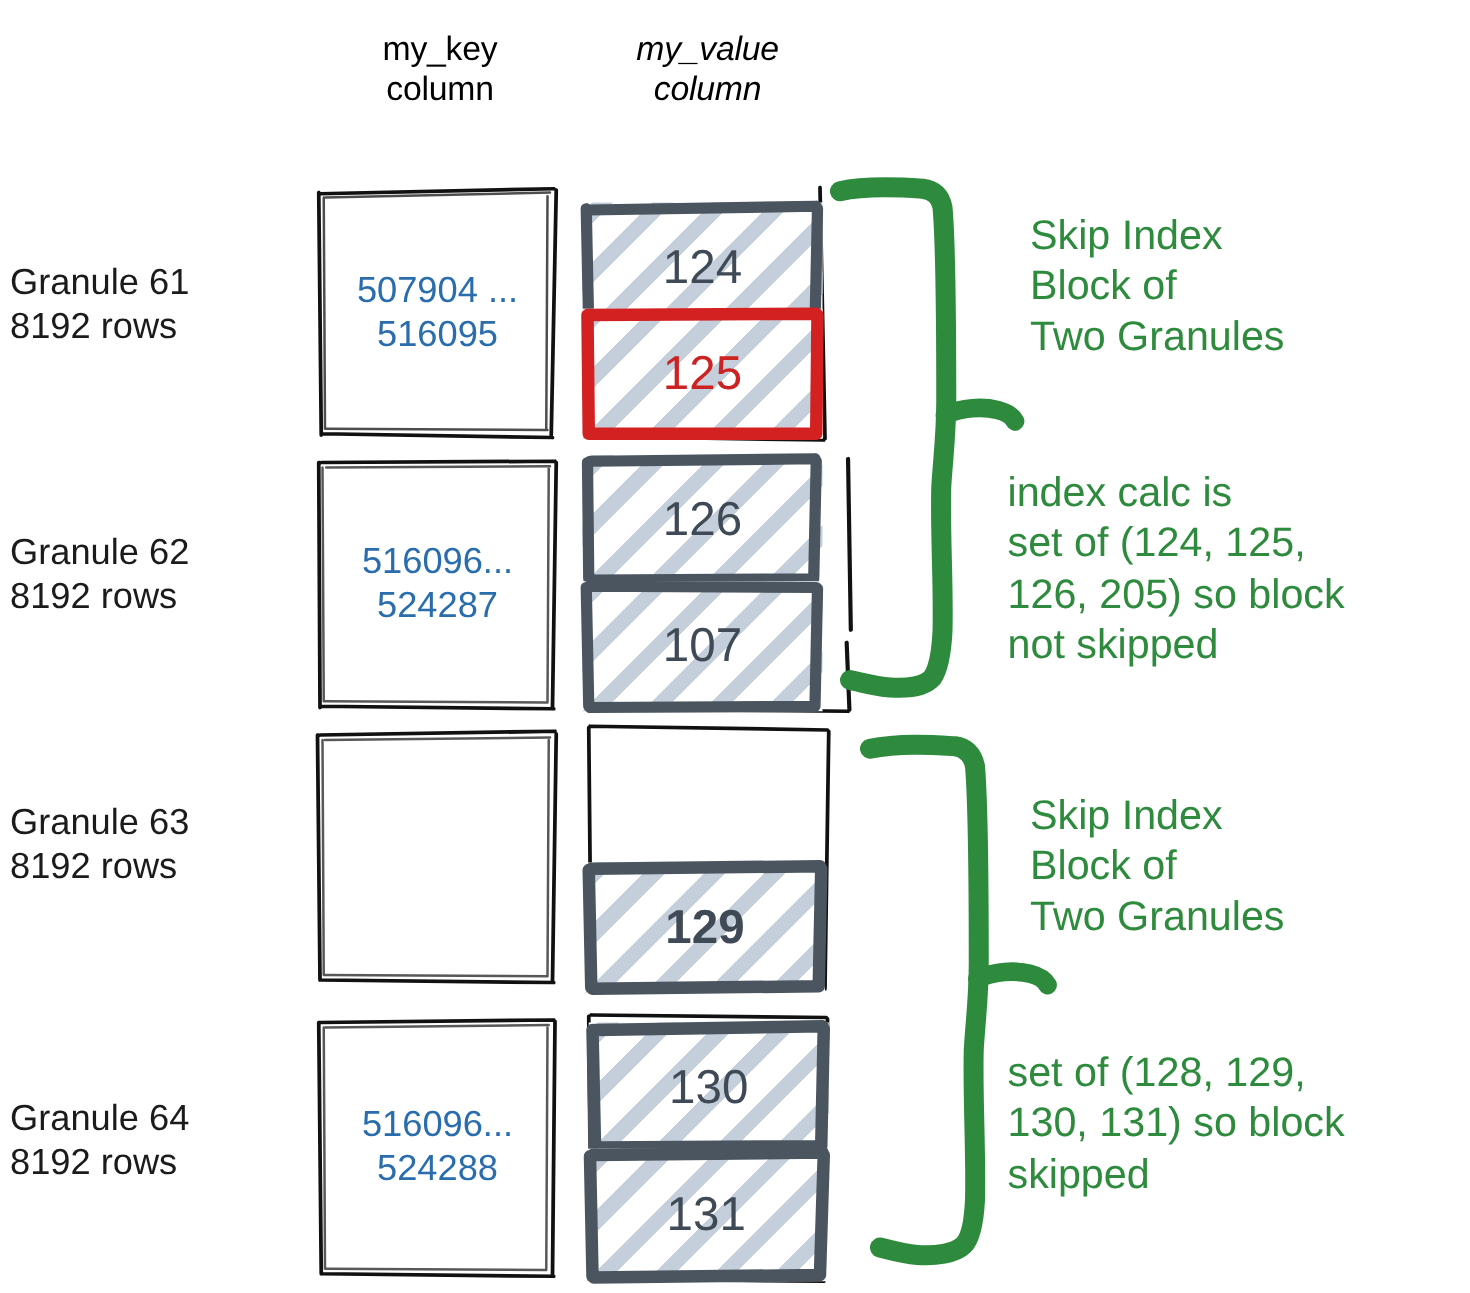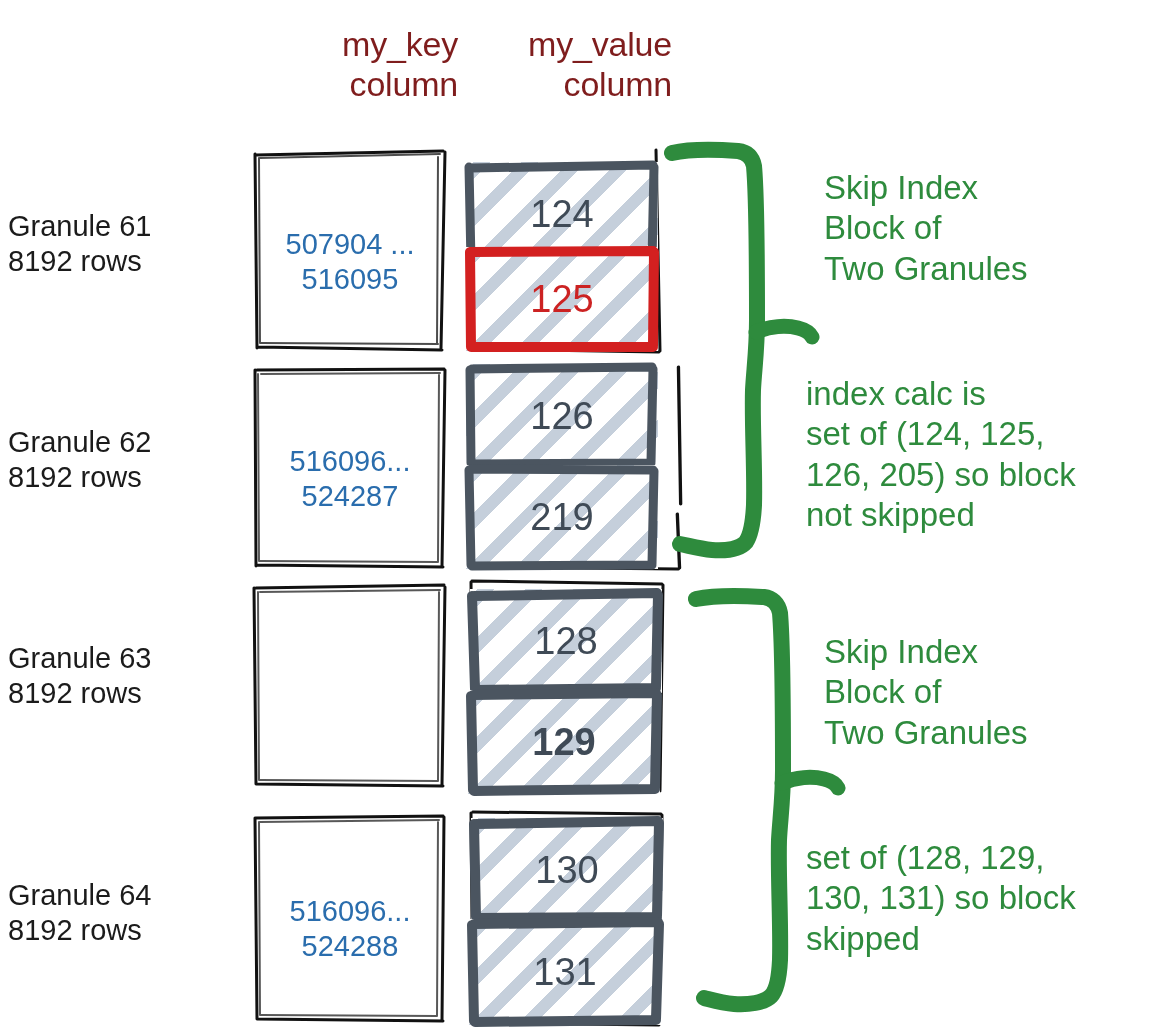--- a/index.html
+++ b/index.html
@@ -12,29 +12,29 @@
     height: 1034px;
     position: relative;
     overflow: hidden;
     font-family: "Liberation Sans", sans-serif;
     color: #111111;
   }
 
   
   .col-header {
     position: absolute;
-    text-align: right;
-    font-size: 34px;
+    text-align: center;
+    font-size: 27px;
     line-height: 1.18;
-    color: #7f1d1d;
+    color: #000000;
     white-space: pre-line;
     letter-spacing: -0.2px;
   }
   #hdr-key   { left: 246px; top: 24px; width: 212px; }
-  #hdr-value { left: 460px; top: 24px; width: 212px; }
+  #hdr-value { left: 460px; top: 24px; width: 212px; font-style: italic; }
 
   
   .granule-label {
     position: absolute;
     left: 8px;
     width: 232px;
     font-size: 29px;
     line-height: 1.20;
     color: #1b1b1b;
     white-space: pre-line;
@@ -56,21 +56,20 @@
   .key-text {
     position: absolute;
     left: 0; right: 0;
     top: 50%;
     transform: translateY(-50%);
     text-align: center;
     font-size: 29px;
     line-height: 1.22;
     color: #2a6dad;
     white-space: pre-line;
-    margin-top: 11px;
   }
 
   
   .value-group {
     position: absolute;
   }
   .value-group .group-outline {
     position: absolute;
     left: 0; top: 0;
     width: 100%; height: 100%;
@@ -185,45 +184,39 @@
     <svg class="cell-frame" viewBox="0 0 192 104" preserveAspectRatio="none">
       <path d="M6,5 L186,3 M187,5 L185,98 M185,99 L6,100 M5,99 L4,6" fill="none" stroke="#4b5560" stroke-width="9" stroke-linecap="round" stroke-linejoin="round"></path>
     </svg>
     <div class="value-num">126</div>
   </div>
 
   <div class="value-cell" style="left:0px; top:101px; width:192px; height:104px;">
     <svg class="cell-frame" viewBox="0 0 192 104" preserveAspectRatio="none">
       <path d="M5,4 L187,5 M188,6 L186,99 M186,100 L6,101 M5,100 L3,5" fill="none" stroke="#4b5560" stroke-width="9" stroke-linecap="round" stroke-linejoin="round"></path>
     </svg>
-    <div class="value-num">219</div>
+    <div class="value-num">107</div>
   </div>
 </div>
 
 <div class="granule-label" style="left:8px; top:641px;">Granule 63
 8192 rows</div>
 
 <div class="key-box" style="left:252px; top:582px; width:196px; height:207px;">
   <svg class="sketch-svg" viewBox="0 0 196 207" preserveAspectRatio="none">
     <path d="M4,6 L192,3 M193,5 L190,203 M191,204 L5,202 M4,202 L2,6" fill="none" stroke="#111111" stroke-width="3" stroke-linecap="round"></path>
     <path d="M8,10 L188,8 M187,10 L186,199 M186,199 L8,198 M7,198 L6,10" fill="none" stroke="#111111" stroke-width="2" stroke-linecap="round" opacity="0.7"></path>
   </svg>
 </div>
 
 <div class="value-group" style="left:466px; top:578px; width:200px; height:216px;">
   <svg class="group-outline" viewBox="0 0 200 216" preserveAspectRatio="none">
     <path d="M6,3 L196,6 M197,7 L194,212 M194,213 L8,212 M7,211 L5,4" fill="none" stroke="#111111" stroke-width="3" stroke-linecap="round"></path>
   </svg>
 
-  <div class="value-cell" style="left:4px; top:11px; width:192px; height:104px;">
-    <svg class="cell-frame" viewBox="0 0 192 104" preserveAspectRatio="none">
-      <path d="M4,7 L187,4 M188,6 L186,98 M186,99 L6,101 M5,100 L2,7" fill="none" stroke="#4b5560" stroke-width="10" stroke-linecap="round" stroke-linejoin="round"></path>
-    </svg>
-    <div class="value-num">128</div>
-  </div>
 
   <div class="value-cell" style="left:2px; top:112px; width:192px; height:104px;font-weight:bold;">
     <svg class="cell-frame" viewBox="0 0 192 104" preserveAspectRatio="none">
       <path d="M5,5 L188,3 M189,5 L187,98 M187,99 L6,101 M5,100 L3,6" fill="none" stroke="#4b5560" stroke-width="10" stroke-linecap="round" stroke-linejoin="round"></path>
     </svg>
     <div class="value-num">129</div>
   </div>
 </div>
 
 <div class="granule-label" style="left:8px; top:862px;margin-top:16px;">Granule 64

